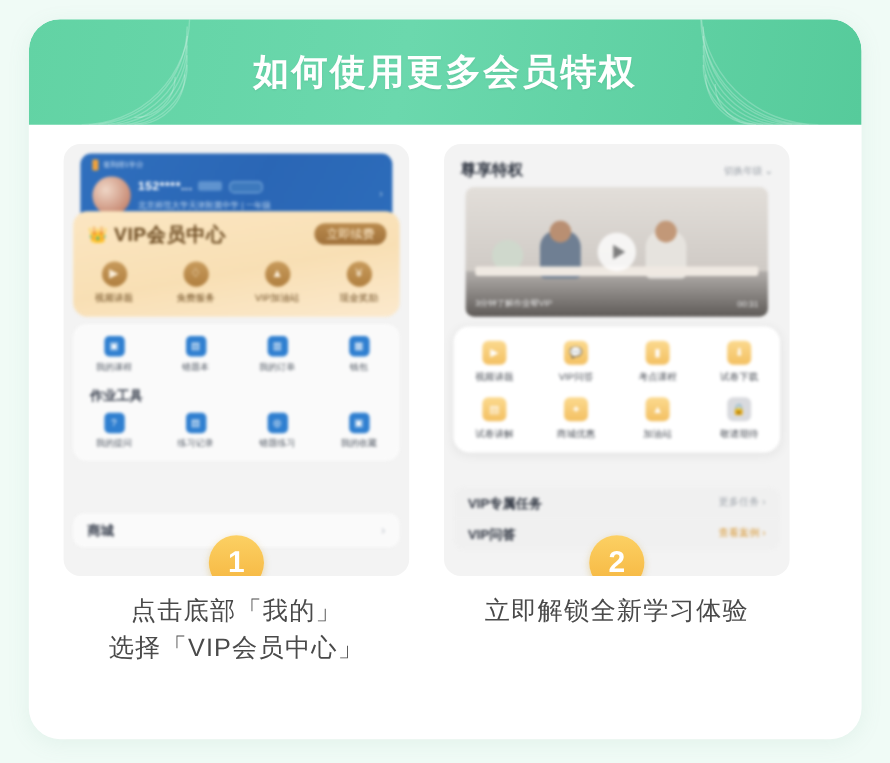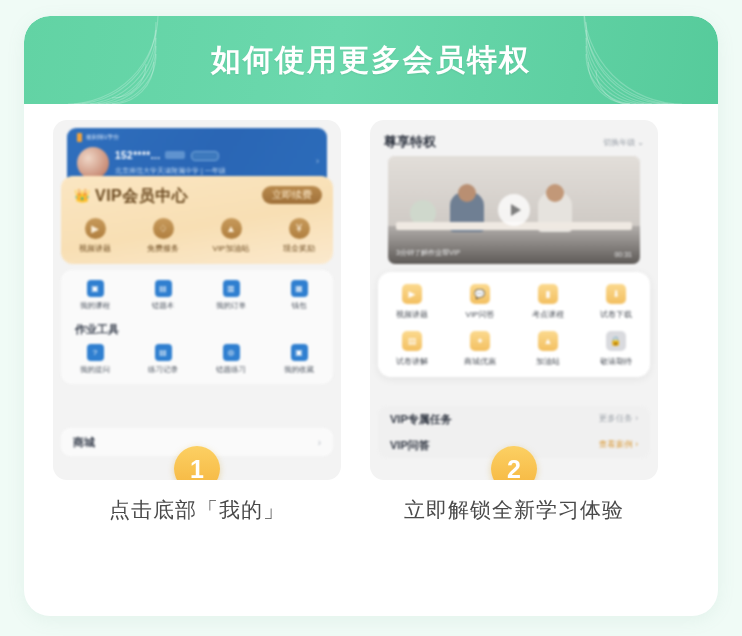--- a/index.html
+++ b/index.html
@@ -302,20 +302,21 @@
             <div class="mallrow">
               <span class="mt">商城</span>
               <span class="mc">›</span>
             </div>
 
           </div>
           <div class="badge-num">1</div>
         </div>
         <div class="caption">
           <div>点击底部「我的」</div>
+          <div>选择「VIP会员中心」</div>
         </div>
       </div>
 
       <div class="panel">
         <div class="panel-phone">
           <div class="blurwrap">
 
             <div class="rhead">
               <span class="rt">尊享特权</span>
               <span class="rr">

